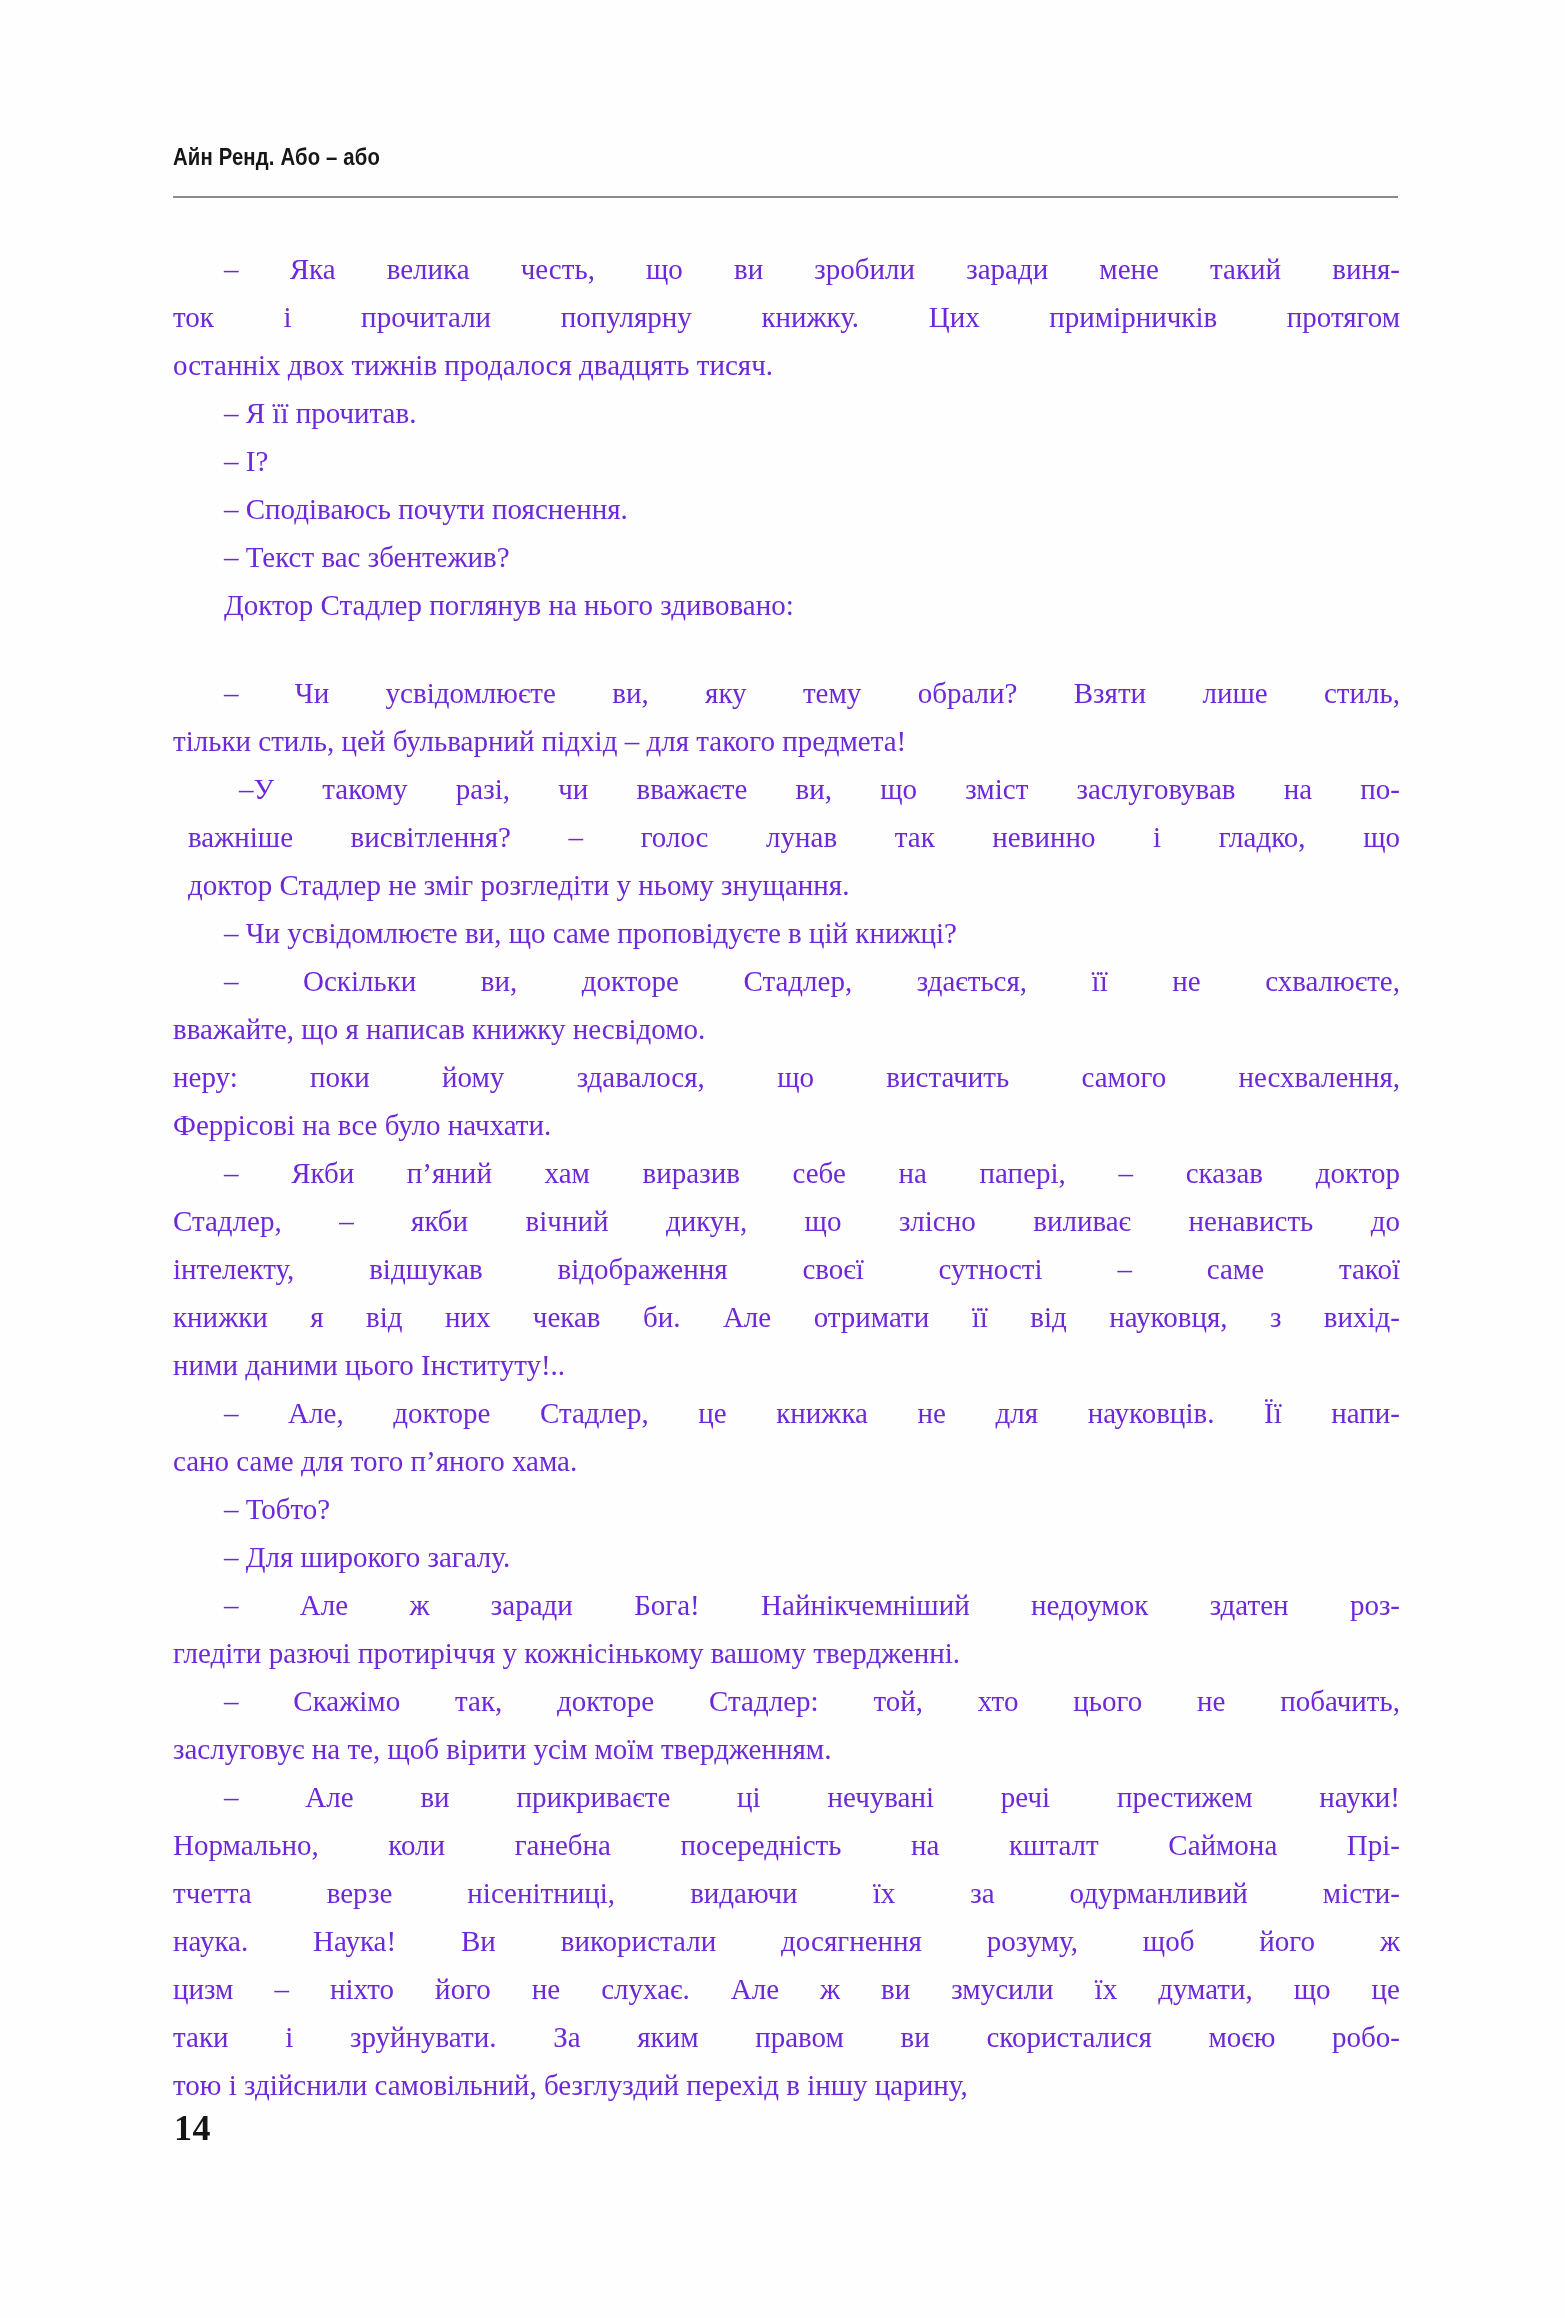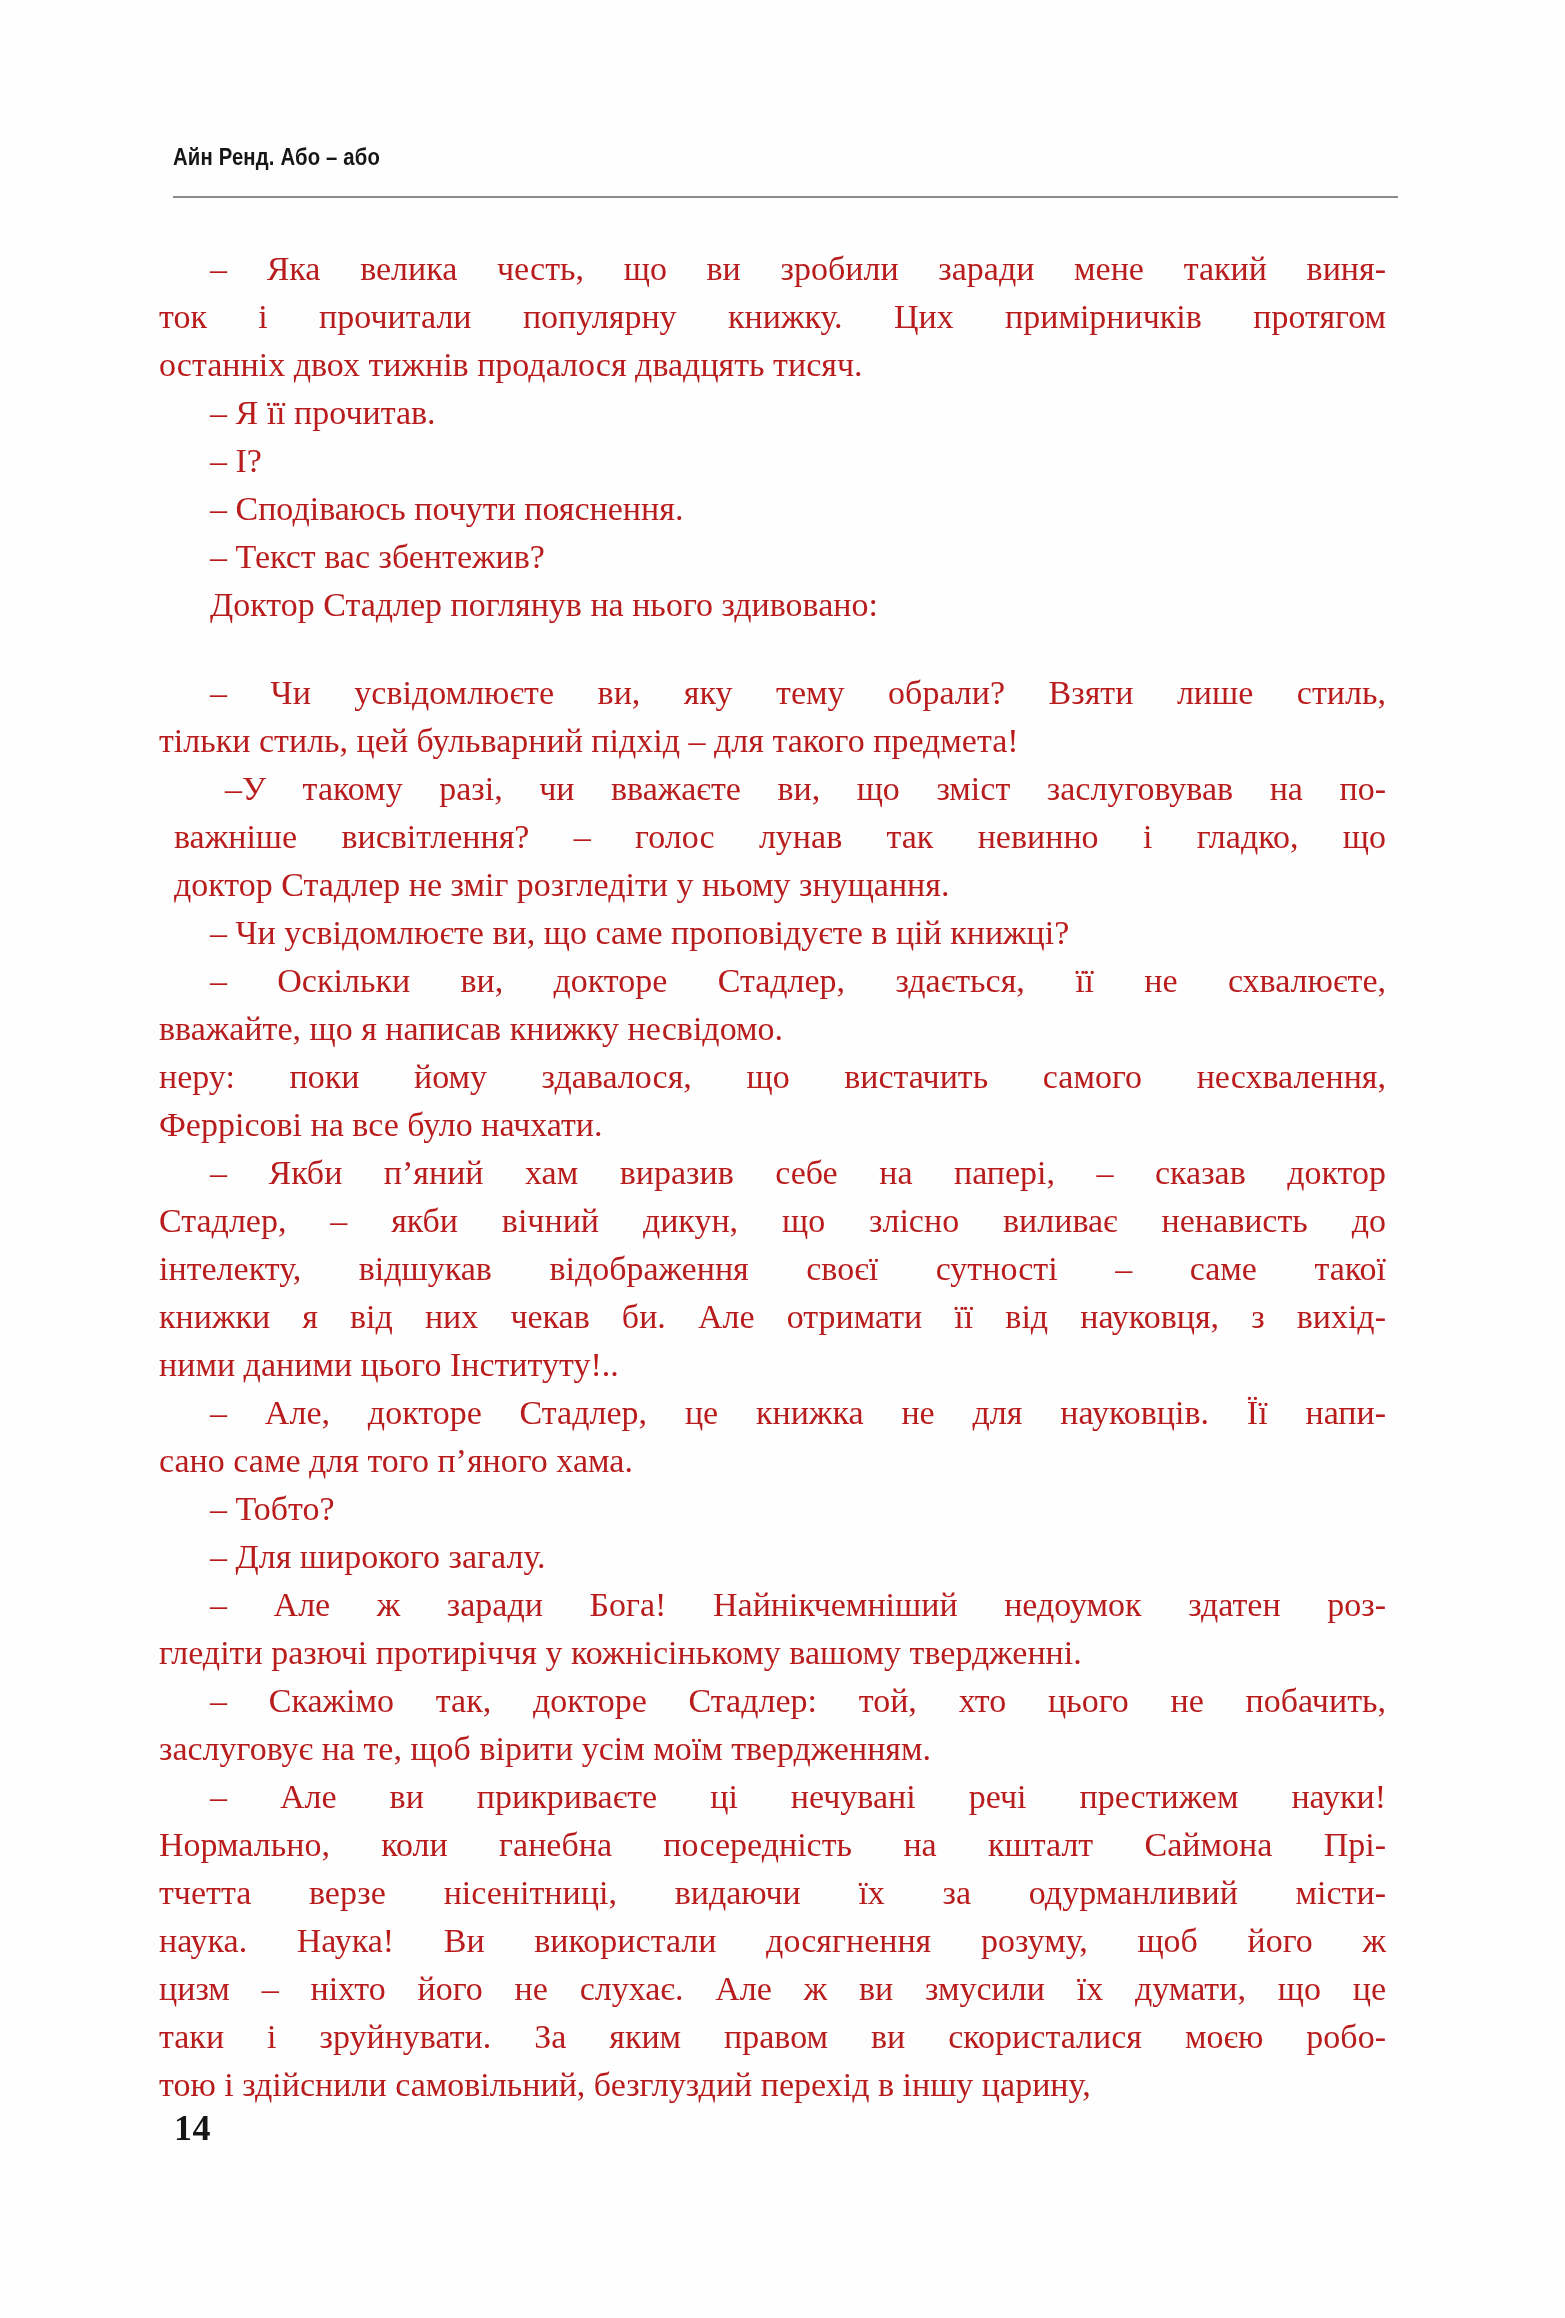--- a/index.html
+++ b/index.html
@@ -45,30 +45,30 @@
     left: 173px;
     top: 196px;
     width: 1225px;
     height: 2.4px;
     background: #8b8b8b;
   }
 
   
   .text-column {
     position: absolute;
-    left: 159px;
+    left: 173px;
     top: 245px;
     width: 1227px;
-    font-size: 34px;
+    font-size: 29px;
     line-height: 48px;
     text-align: justify;
     text-justify: inter-word;
     -webkit-hyphens: none;
     hyphens: none;
-    color: #b91c1c;
+    color: #6d28d9;
   }
 
   .text-column p {
     margin: 0;
     padding: 0;
     text-indent: 51px;
     text-align: justify;
   }
 
   

